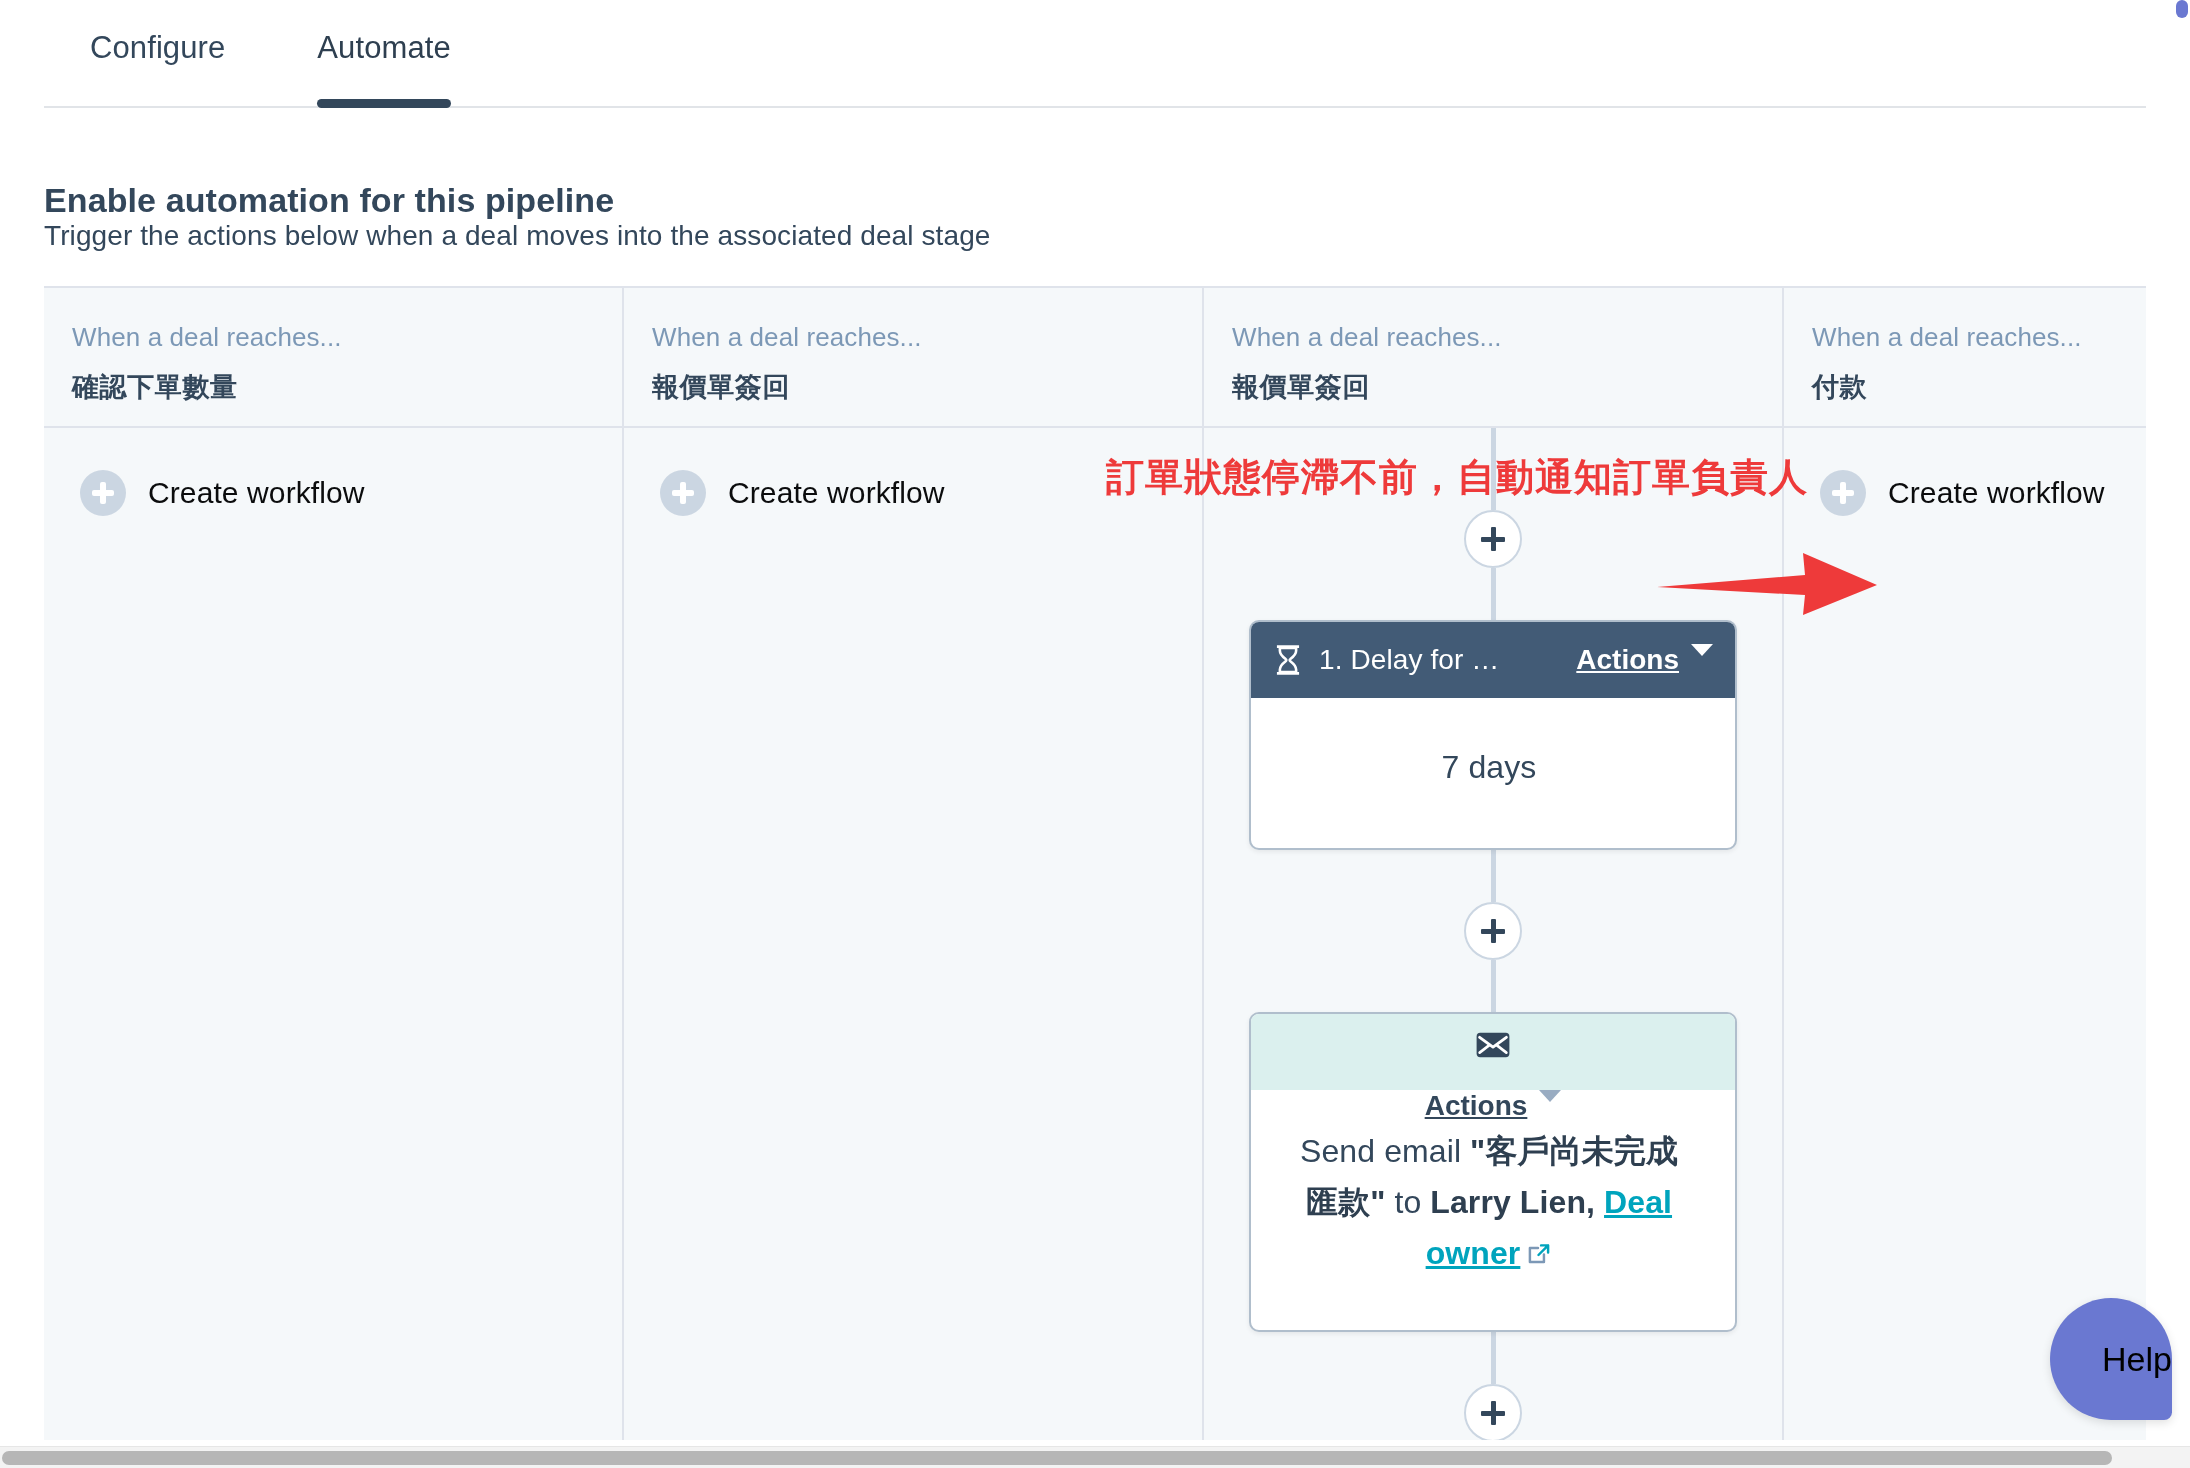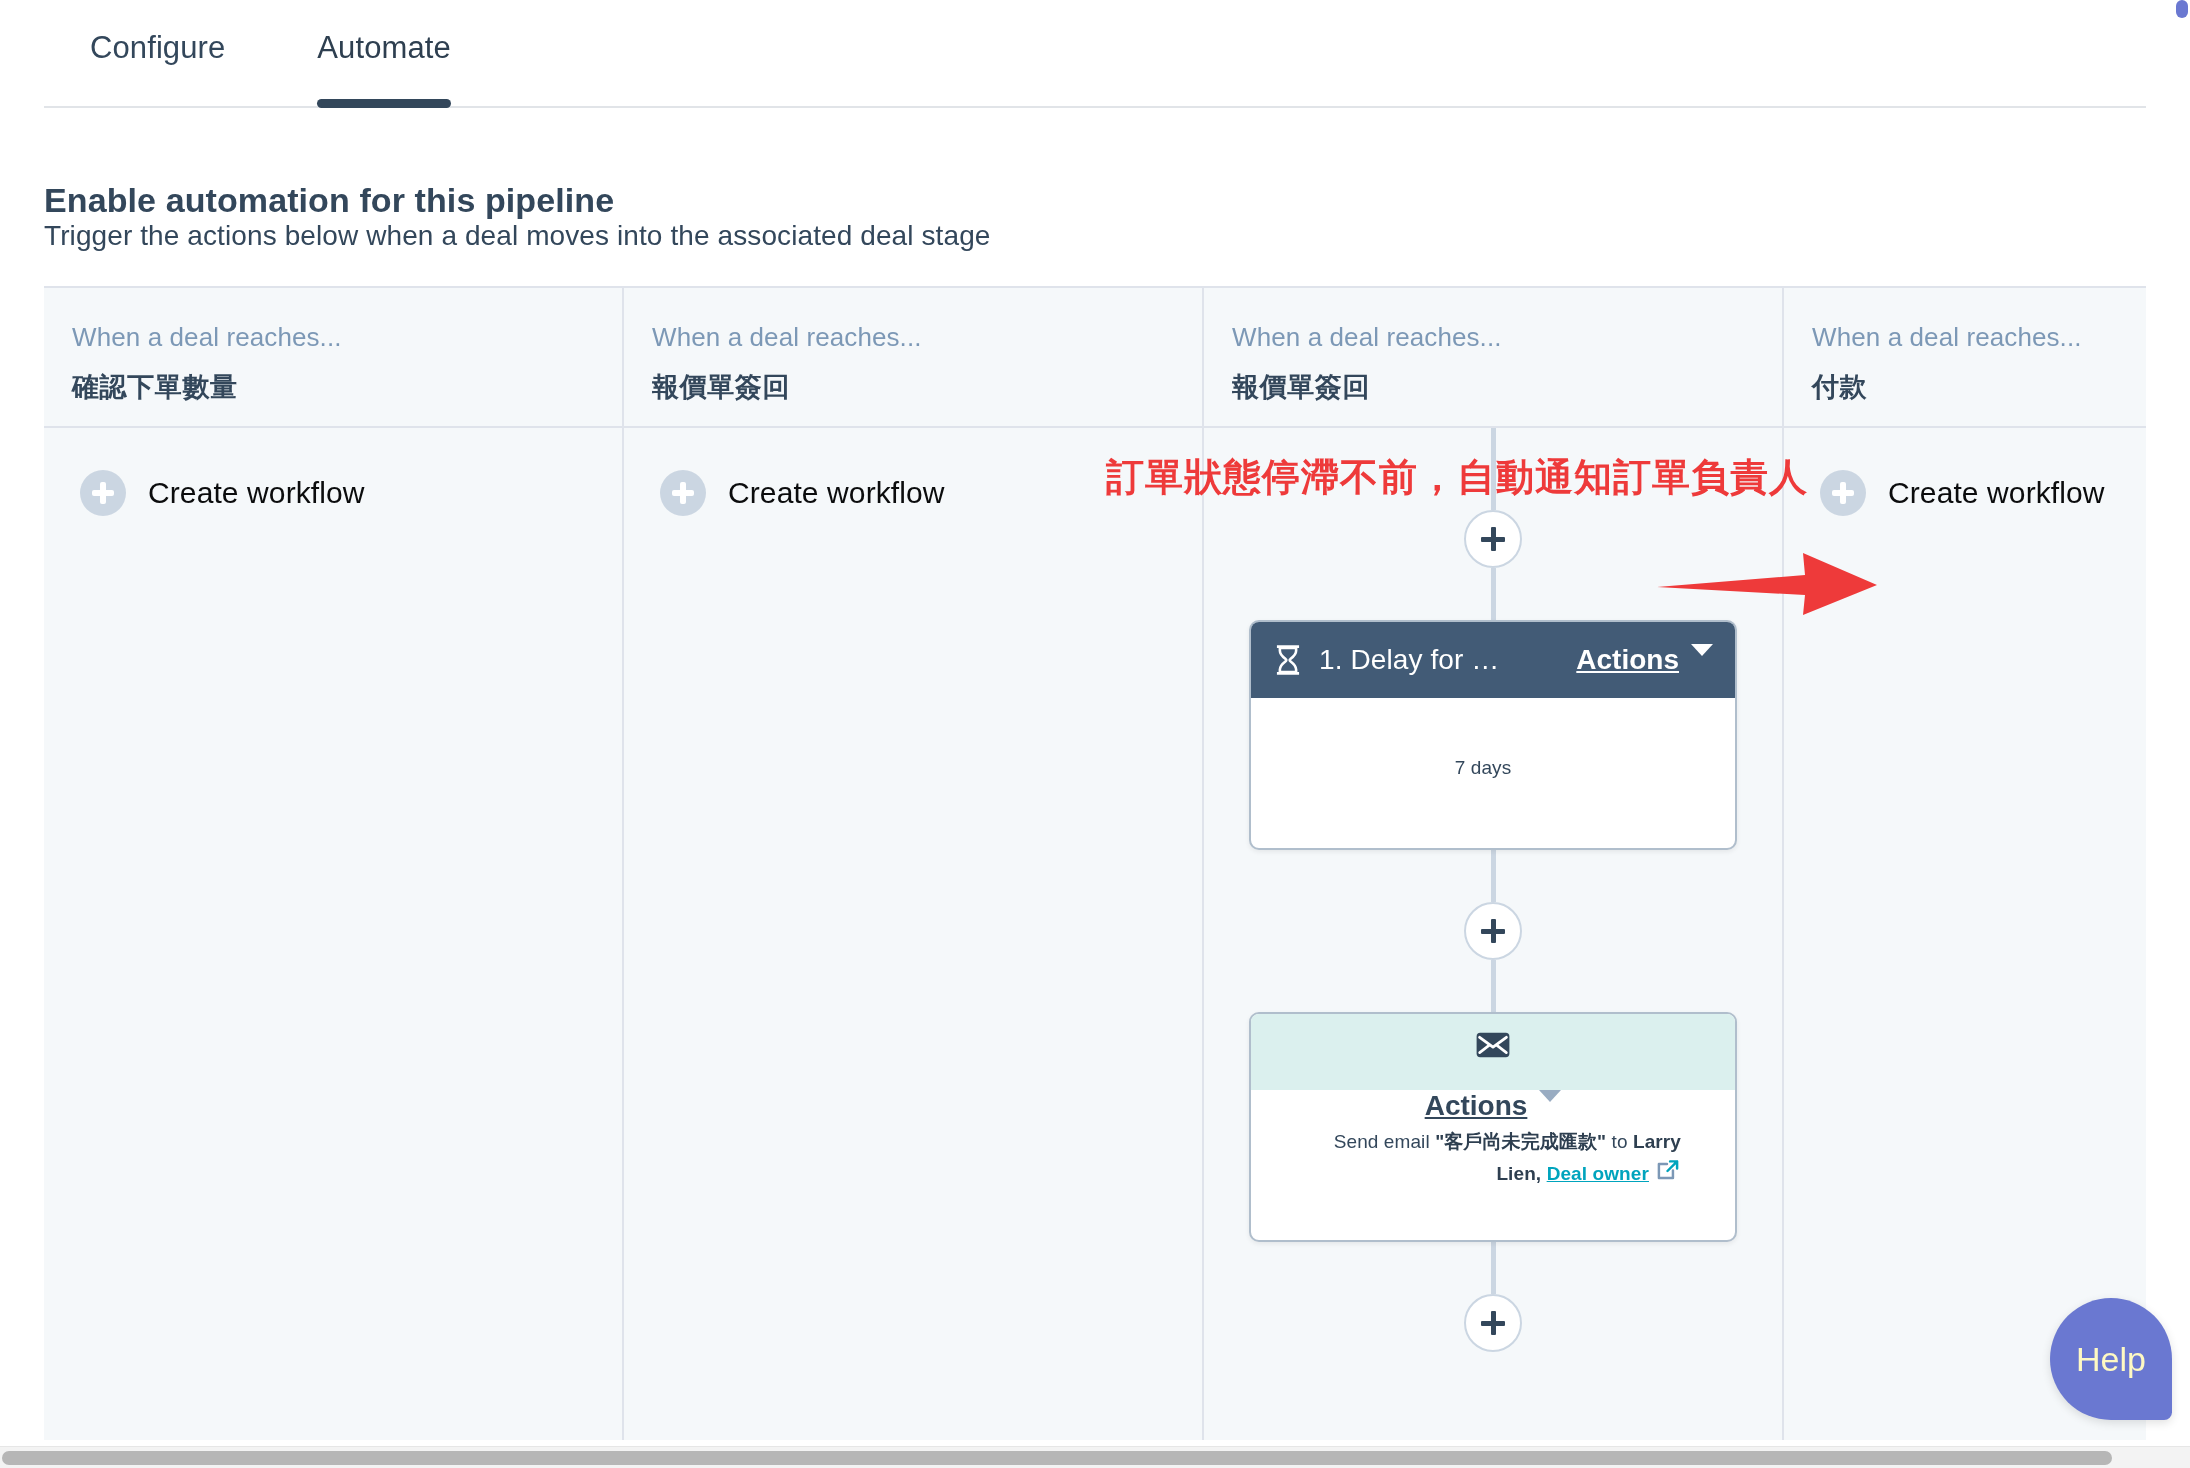--- a/index.html
+++ b/index.html
@@ -228,27 +228,27 @@
   .caret {
     width: 0; height: 0;
     border-left: 11px solid transparent;
     border-right: 11px solid transparent;
     border-top: 12px solid currentColor;
   }
   .wf-card-head.mint .caret { color: #99acc2; }
   .wf-icon { flex: 0 0 auto; display: flex; align-items: center; }
 
   .wf-card-body {
-    padding: 36px 54px 46px 34px;
+    padding: 36px 42px 46px 34px;
     min-height: 150px;
     display: flex;
     align-items: center;
     justify-content: center;
-    text-align: right;
-    font-size: 19px;
+    text-align: center;
+    font-size: 32px;
     color: #33475b;
     line-height: 1.6;
     letter-spacing: 0.1px;
   }
   .wf-card-body .strong { font-weight: bold; color: #2e3f50; }
   .wf-link { color: #00a4bd; font-weight: bold; }
   .ext-icon { display: inline-block; vertical-align: -4px; margin-left: 6px; }
 
   
   .anno-text {
@@ -275,25 +275,25 @@
 
   
   .help-btn {
     position: absolute;
     right: 18px;
     bottom: 48px;
     width: 122px;
     height: 122px;
     background: #6a78d1;
     border-radius: 62px 62px 8px 62px;
-    color: #fef9c3;
+    color: #000000;
     font-size: 34px;
     display: flex;
     align-items: center;
-    justify-content: center;
+    justify-content: flex-end;
     cursor: pointer;
     box-shadow: 0 3px 10px rgba(0,0,0,.12);
     z-index: 60;
   }
 
   
   .hscroll {
     position: absolute;
     left: 0;
     bottom: 0;

